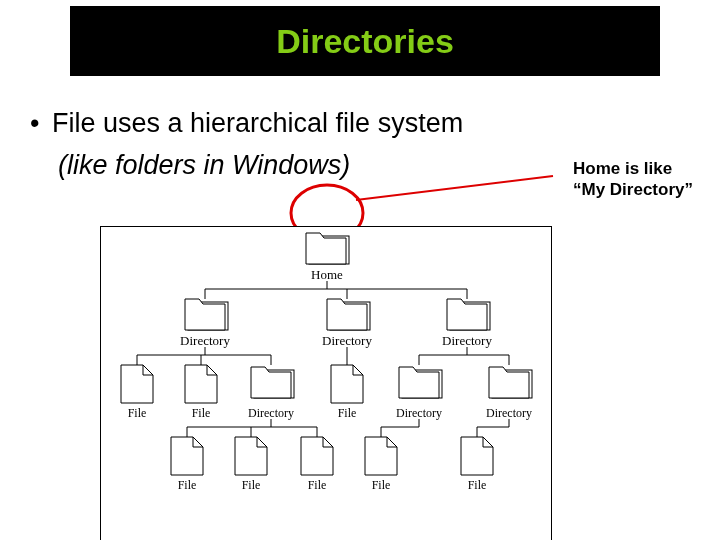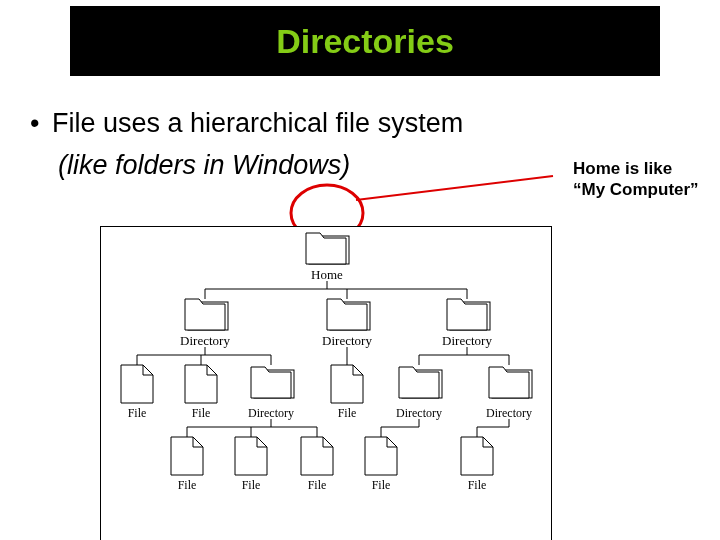--- a/index.html
+++ b/index.html
@@ -82,21 +82,21 @@
   </div>
 
   <div class="bullet">
     <span class="dot">•</span><span>File uses a hierarchical file system</span>
   </div>
 
   <div class="sub">(like folders in Windows)</div>
 
   <div class="annotation">
     <span>Home is like</span><br>
-    <span>“My Computer”</span>
+    <span>“My Directory”</span>
   </div>
 
   <svg width="720" height="540" style="position:absolute;left:0;top:0;pointer-events:none">
 
     <ellipse cx="327" cy="213" rx="36" ry="28" fill="none" stroke="#d00" stroke-width="3"></ellipse>
 
     <line x1="356" y1="200" x2="553" y2="176" stroke="#d00" stroke-width="2"></line>
   </svg>
 
   <div class="diagram">

